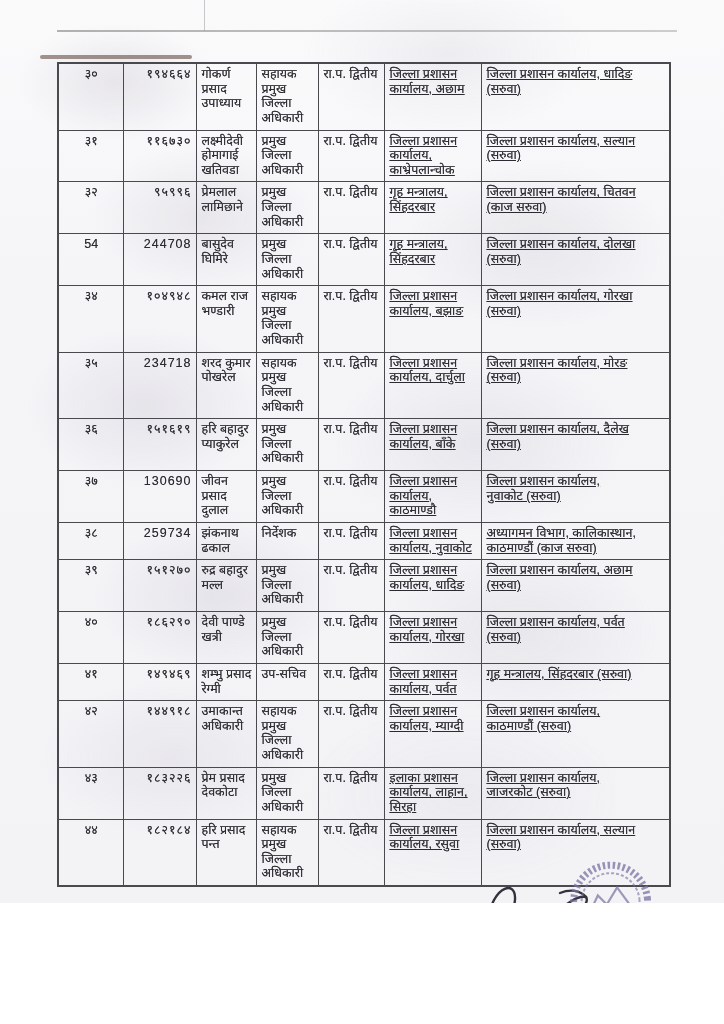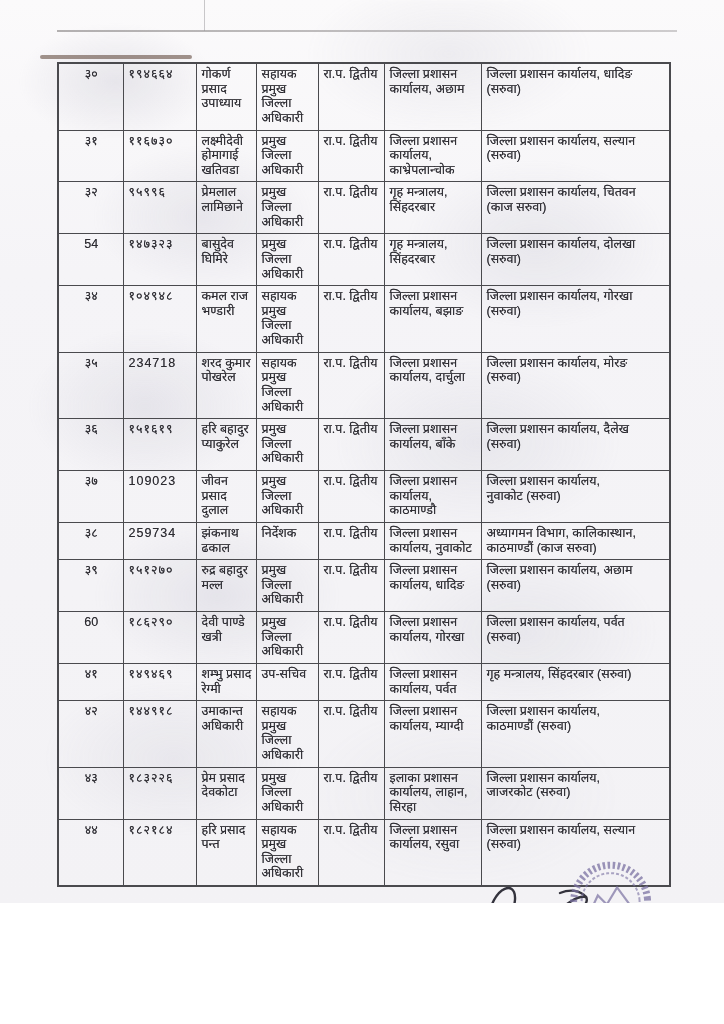--- a/index.html
+++ b/index.html
@@ -46,23 +46,23 @@
     border:2px solid var(--border);
   }
   table.doc td {
     border:1.5px solid var(--border);
     vertical-align:top; padding:3px 4px 4px 5px;
     font-size:12.5px; line-height:1.17; color:var(--ink);
     text-shadow:0 0 .5px rgba(25,25,32,.55);
     overflow:hidden;
   }
   td.c-sn  { text-align:center; font-size:13.5px; padding-top:6px; }
-  td.c-id  { text-align:left;  font-size:13px; padding-top:6px; padding-right:7px; letter-spacing:1px; }
-  .cw-from { max-width:92px; }
-  .cw-to   { max-width:152px; }
+  td.c-id  { text-align:right;  font-size:13px; padding-top:6px; padding-right:7px; letter-spacing:1px; }
+  .cw-from { max-width:92px;text-decoration:underline; }
+  .cw-to   { max-width:152px;text-decoration:underline; }
 
   .stamp { position:absolute; left:543px; top:860px; width:140px; height:130px;
     transform:rotate(-6deg); opacity:.88; }
   .signature { position:absolute; left:448px; top:876px; width:165px; height:125px; }
 </style>
 </head>
 <body>
 
 <div class="page">
   <div class="texture"></div>
@@ -149,21 +149,21 @@
           </td>
           <td class="c-to">
             <div class="cw cw-to">जिल्ला प्रशासन कार्यालय, चितवन (काज सरुवा)</div>
           </td>
         </tr>
         <tr>
           <td class="c-sn">
             <div class="cw cw-sn">54</div>
           </td>
           <td class="c-id">
-            <div class="cw cw-id">१४७३२३</div>
+            <div class="cw cw-id">244708</div>
           </td>
           <td class="c-name">
             <div class="cw cw-name">बासुदेव घिमिरे</div>
           </td>
           <td class="c-position">
             <div class="cw cw-position">प्रमुख जिल्ला अधिकारी</div>
           </td>
           <td class="c-rank">
             <div class="cw cw-rank">रा.प. द्वितीय</div>
           </td>
@@ -241,21 +241,21 @@
           </td>
           <td class="c-to">
             <div class="cw cw-to">जिल्ला प्रशासन कार्यालय, दैलेख (सरुवा)</div>
           </td>
         </tr>
         <tr>
           <td class="c-sn">
             <div class="cw cw-sn">३७</div>
           </td>
           <td class="c-id">
-            <div class="cw cw-id">109023</div>
+            <div class="cw cw-id">130690</div>
           </td>
           <td class="c-name">
             <div class="cw cw-name">जीवन प्रसाद दुलाल</div>
           </td>
           <td class="c-position">
             <div class="cw cw-position">प्रमुख जिल्ला अधिकारी</div>
           </td>
           <td class="c-rank">
             <div class="cw cw-rank">रा.प. द्वितीय</div>
           </td>
@@ -307,21 +307,21 @@
           </td>
           <td class="c-from">
             <div class="cw cw-from">जिल्ला प्रशासन कार्यालय, धादिङ</div>
           </td>
           <td class="c-to">
             <div class="cw cw-to">जिल्ला प्रशासन कार्यालय, अछाम (सरुवा)</div>
           </td>
         </tr>
         <tr>
           <td class="c-sn">
-            <div class="cw cw-sn">60</div>
+            <div class="cw cw-sn">४०</div>
           </td>
           <td class="c-id">
             <div class="cw cw-id">१८६२९०</div>
           </td>
           <td class="c-name">
             <div class="cw cw-name">देवी पाण्डे खत्री</div>
           </td>
           <td class="c-position">
             <div class="cw cw-position">प्रमुख जिल्ला अधिकारी</div>
           </td>

